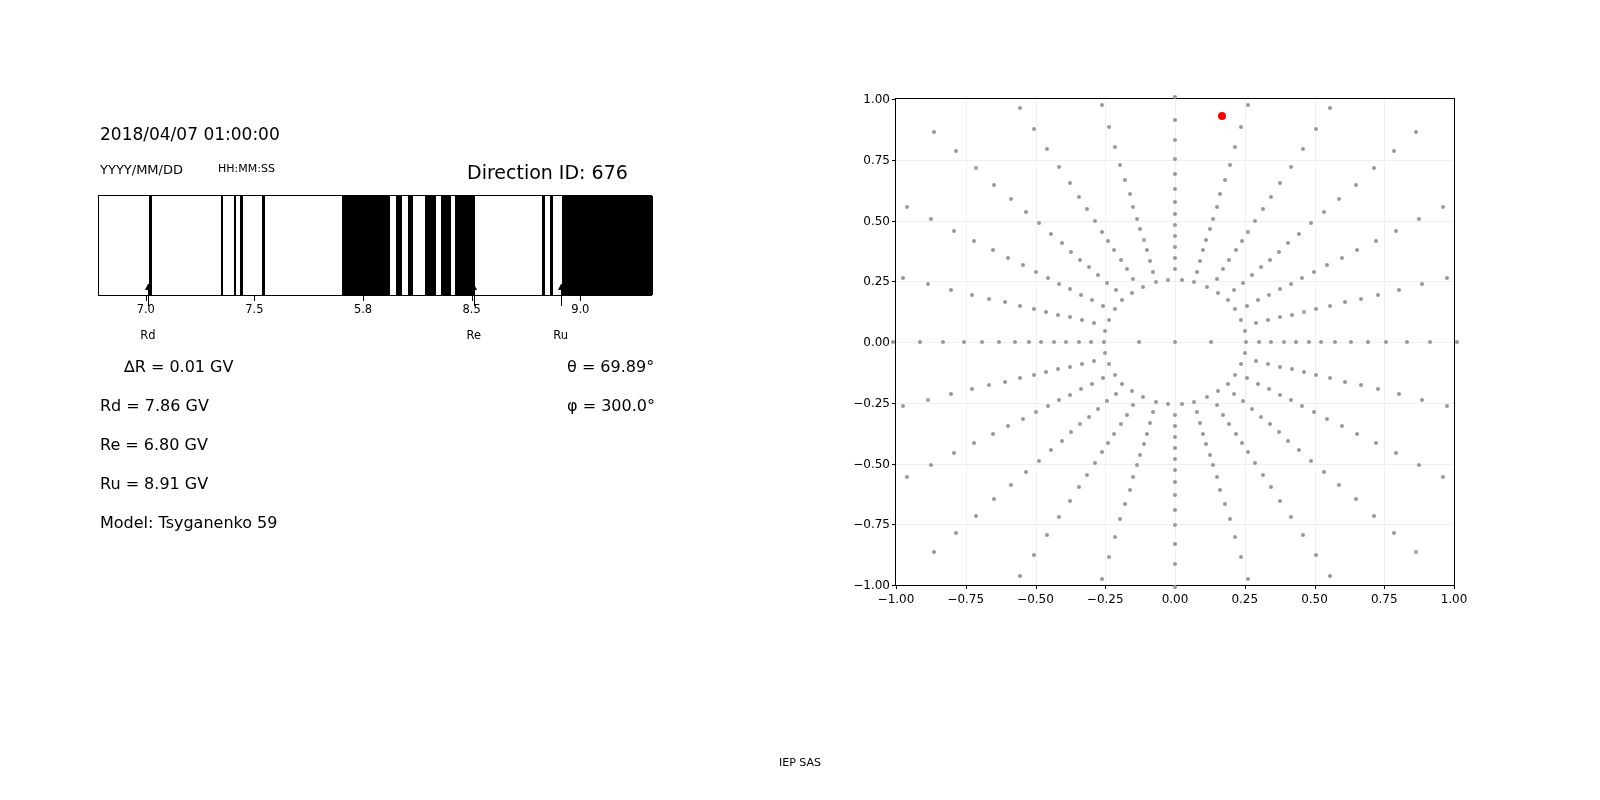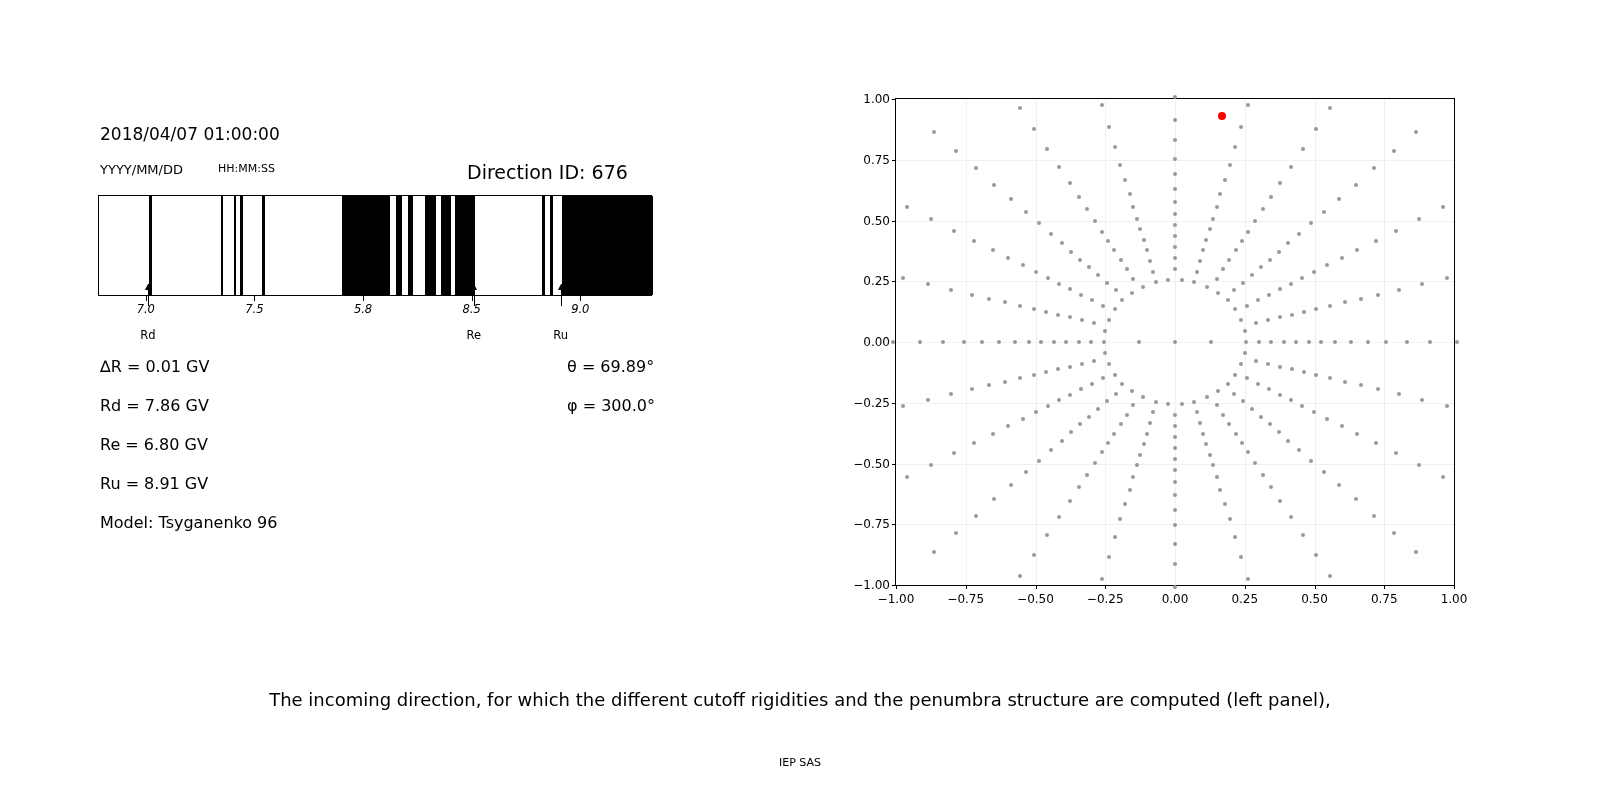--- a/index.html
+++ b/index.html
@@ -21,21 +21,21 @@
   .fmt-time{position:absolute;left:218px;top:162px;font-size:11px;}
   .dir-id{position:absolute;left:467px;top:161px;font-size:19px;}
 
   
   .penumbra-wrap{position:absolute;left:98px;top:195px;width:554px;height:101px;}
   .penumbra-box{position:absolute;left:0;top:0;width:100%;height:100%;
     border:1px solid #000;box-sizing:border-box;background:#fff;}
   .pen-band{position:absolute;top:0;height:100%;background:#000;}
 
   
-  .axis-ticks{position:absolute;left:98px;top:296px;width:554px;height:36px;font-style:italic;}
+  .axis-ticks{position:absolute;left:98px;top:296px;width:554px;height:36px;}
   .tick{position:absolute;top:0;width:1px;height:5px;background:#000;}
   .tick-label{position:absolute;top:6px;font-size:11.5px;transform:translateX(-50%);}
 
   
   .marker{position:absolute;top:284px;width:1px;height:22px;background:#000;}
   .marker:after{content:"";position:absolute;left:-3px;top:0;
     border-left:3.5px solid transparent;border-right:3.5px solid transparent;
     border-bottom:6px solid #000;}
   .marker-label{position:absolute;top:328px;font-size:11.5px;transform:translateX(-50%);}
 
@@ -108,25 +108,25 @@
     </div>
   <div id="penumbra-markers">
       <div class="marker" style="left: 147.969px;"></div>
       <div class="marker-label" style="left: 147.969px;">Rd</div>
       <div class="marker" style="left: 473.851px;"></div>
       <div class="marker-label" style="left: 473.851px;">Re</div>
       <div class="marker" style="left: 560.753px;"></div>
       <div class="marker-label" style="left: 560.753px;">Ru</div>
     </div>
 
-  <div class="stat stat-col1" style="top:357px;">∆R = 0.01 GV</div>
+  <div class="stat stat-col1" style="top:357px;margin-left:24px;">∆R = 0.01 GV</div>
   <div class="stat stat-col1" style="top:396px;">Rd = 7.86 GV</div>
   <div class="stat stat-col1" style="top:435px;">Re = 6.80 GV</div>
   <div class="stat stat-col1" style="top:474px;">Ru = 8.91 GV</div>
-  <div class="stat stat-col1" style="top:513px;">Model: Tsyganenko 96</div>
+  <div class="stat stat-col1" style="top:513px;">Model: Tsyganenko 59</div>
 
   <div class="stat stat-col2" style="top:357px;">θ = 69.89°</div>
   <div class="stat stat-col2" style="top:396px;">φ = 300.0°</div>
 </div>
 
 <div class="panel-right">
   
   
   
   
@@ -544,15 +544,14 @@
     <div class="dot" style="left: 339.489px; top: 275.62px;"></div>
     <div class="dot" style="left: 345.341px; top: 265.384px;"></div>
     <div class="dot" style="left: 348.934px; top: 254.386px;"></div>
     <div class="dot" style="left: 242.73px; top: 243px;"></div>
     <div class="dot" style="left: 279px; top: 243px;"></div>
     <div class="dot" style="left: 315.27px; top: 243px;"></div>
     <div class="red-dot" style="left: 326.43px; top: 17.01px;"></div>
   </div>
 
 <div class="caption">
-  <div>The incoming direction, for which the different cutoff rigidities and the penumbra structure are computed (left panel),</div>
 </div>
 <div class="credit">IEP SAS</div>
 
 </body></html>

